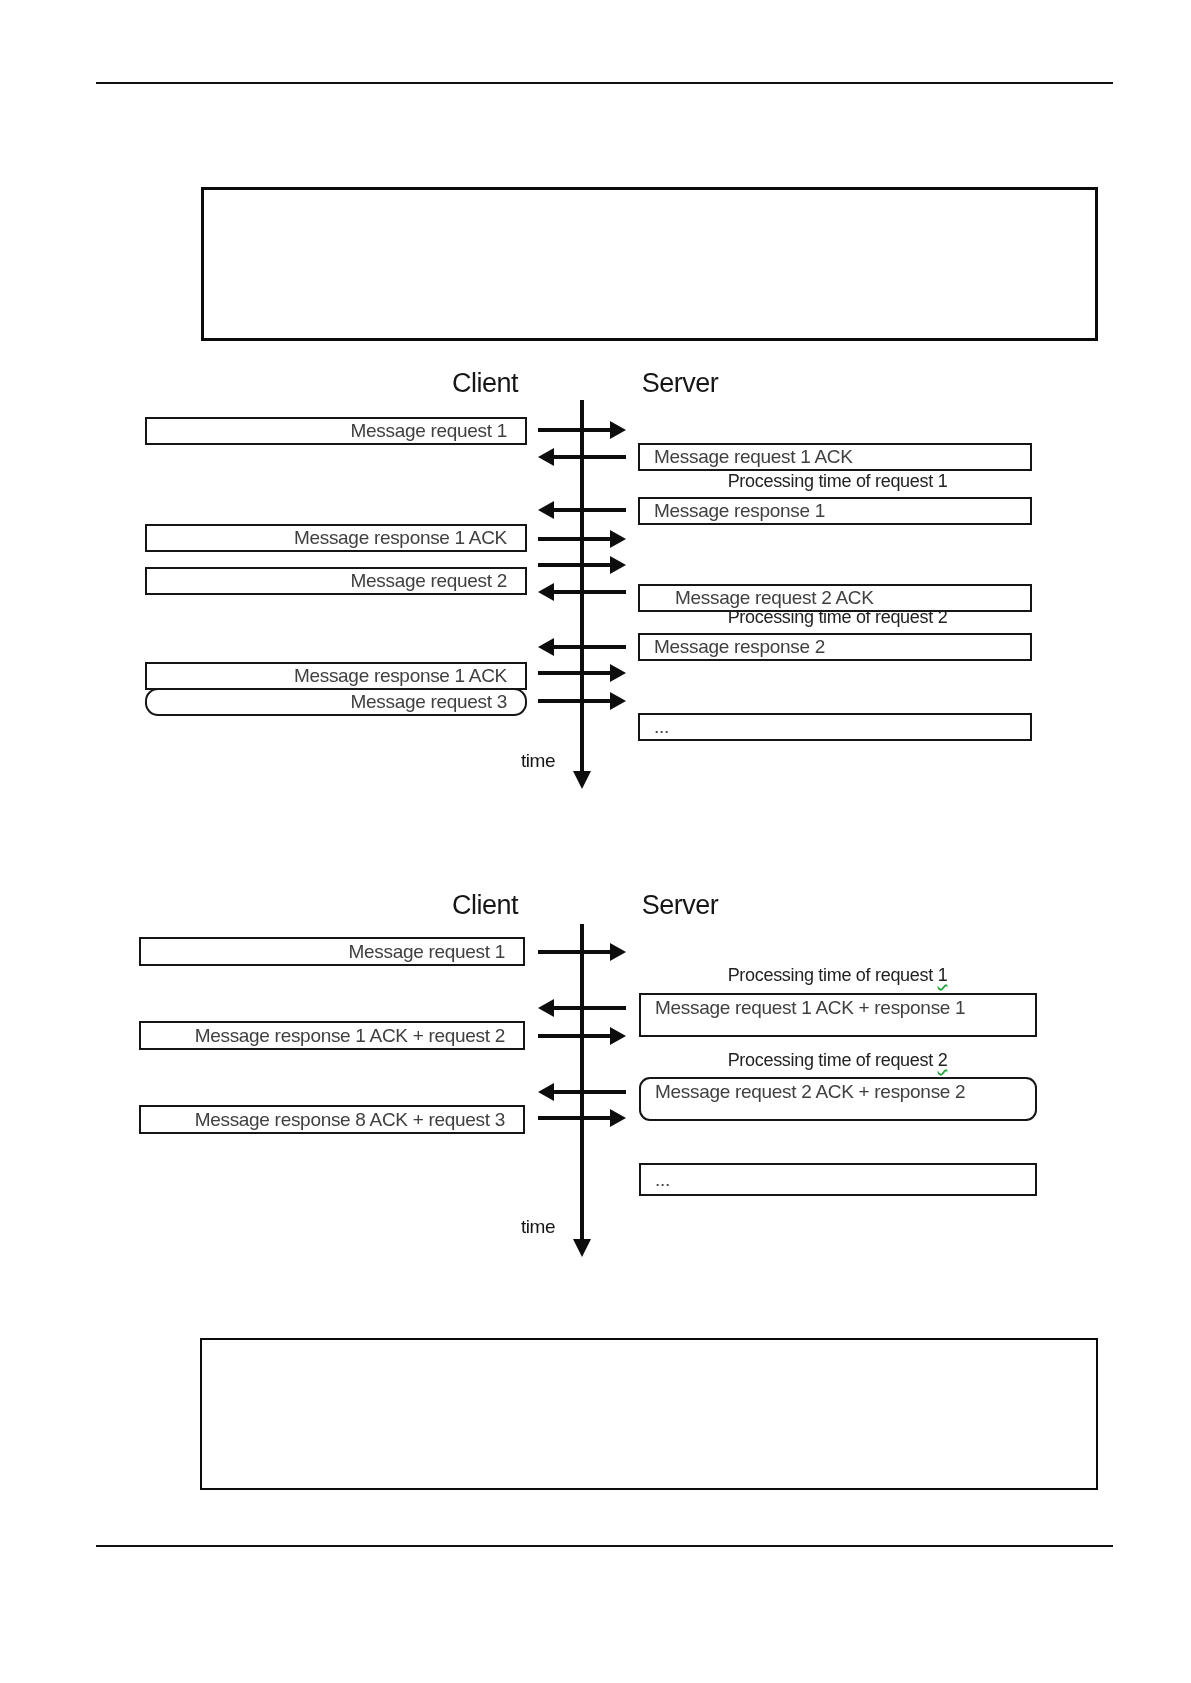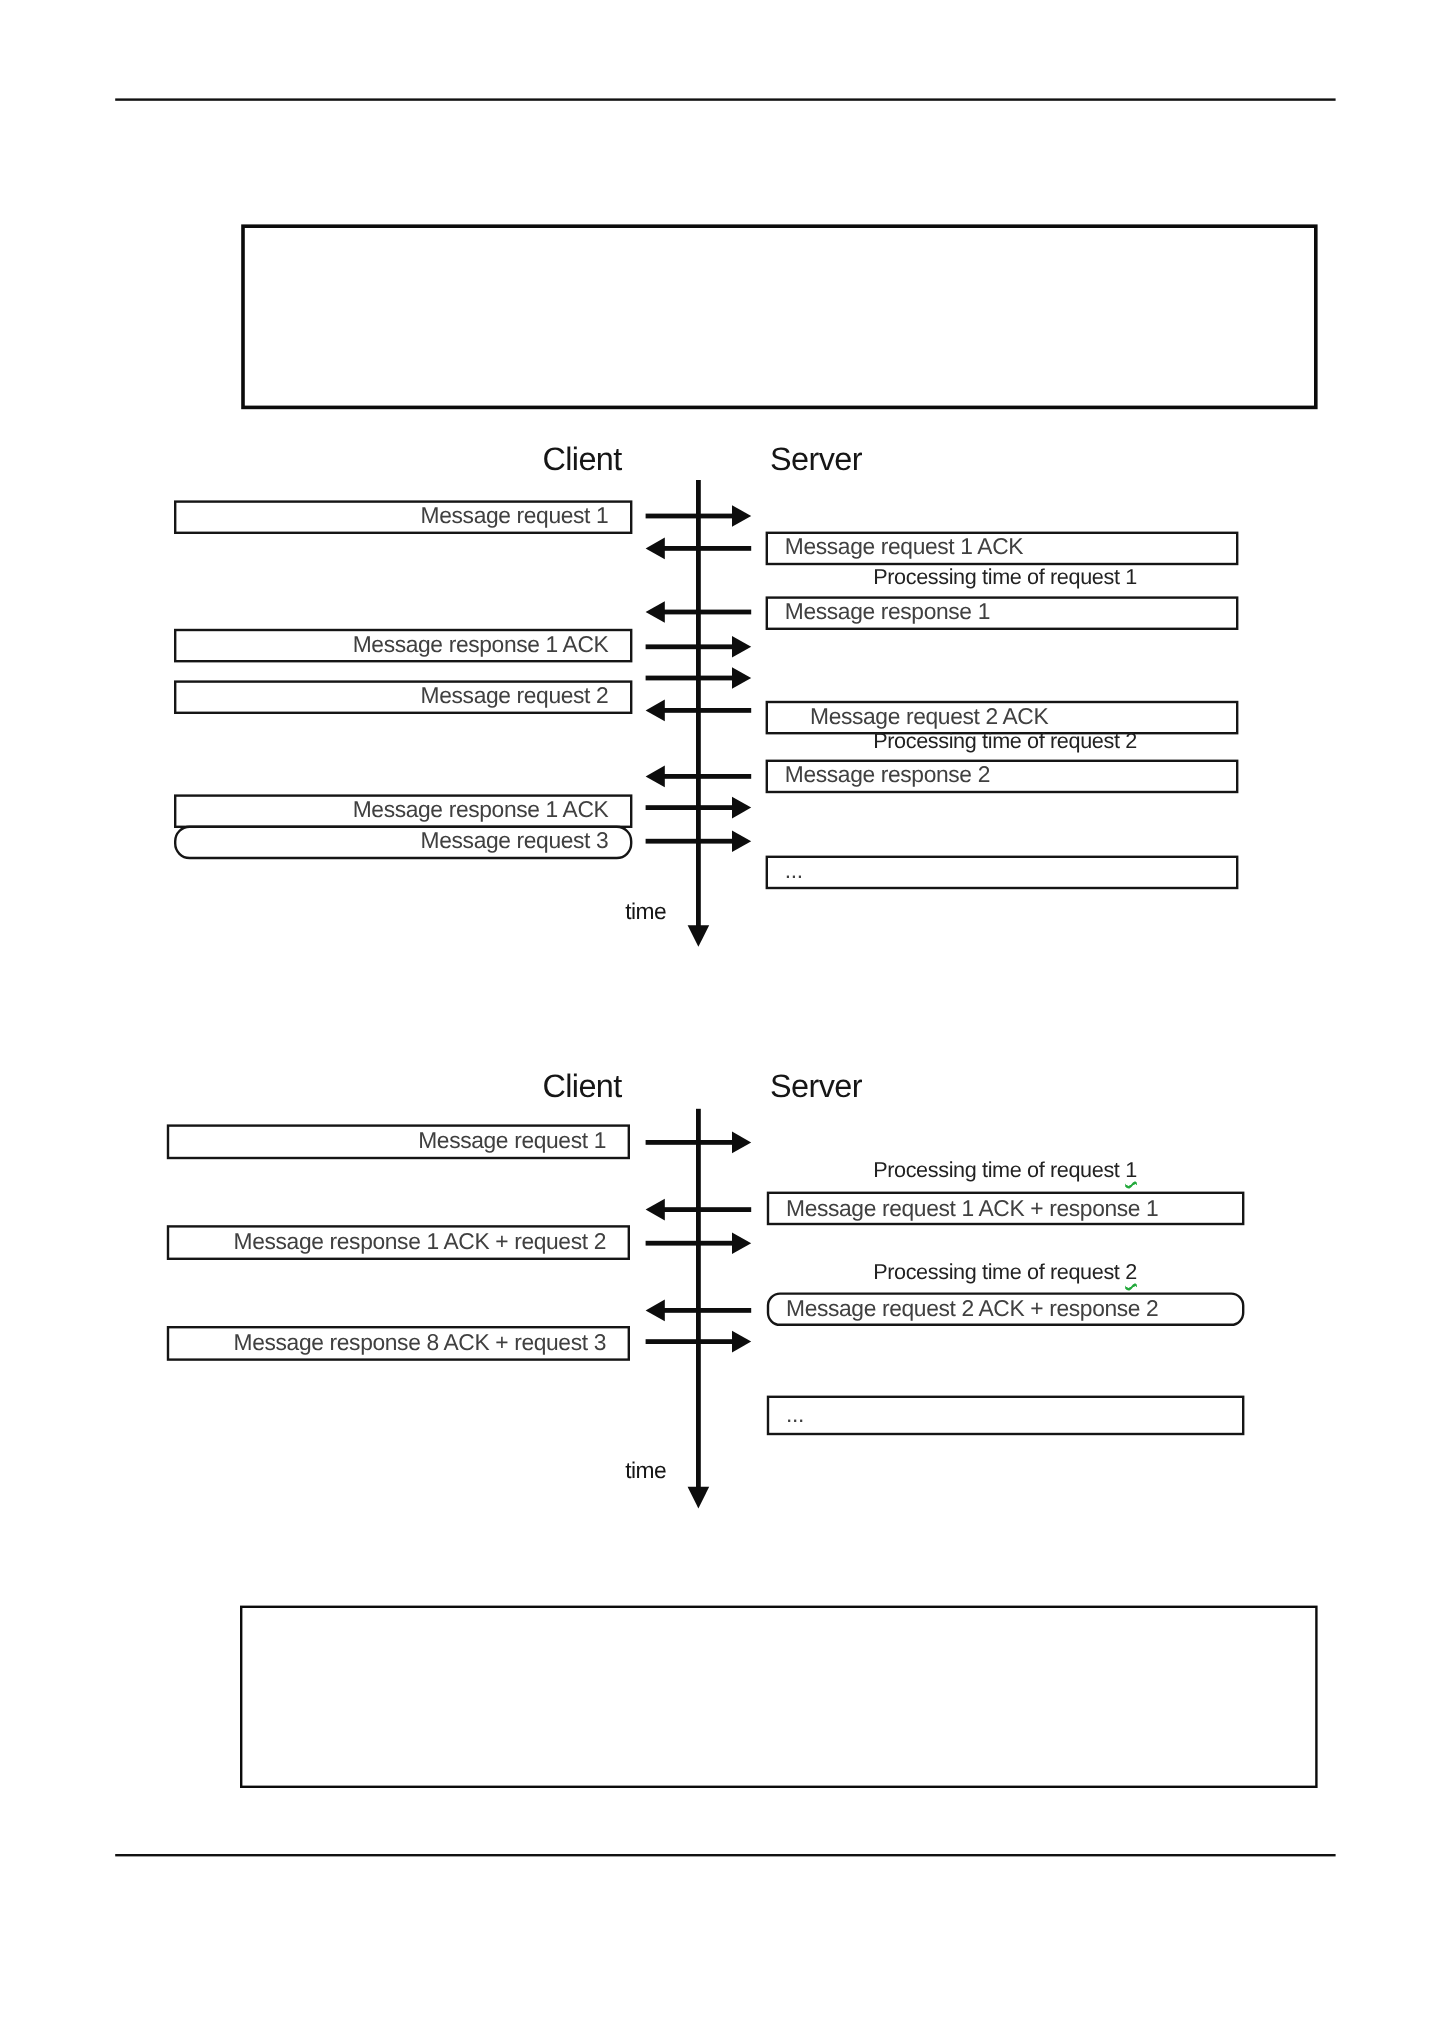--- a/index.html
+++ b/index.html
@@ -11,21 +11,21 @@
   .empty-box{position:absolute;background:#fff;border:3px solid #0b0b0b;box-sizing:border-box;}
   .empty-box.thin{border-width:2px;}
   .hdr{position:absolute;width:140px;text-align:center;font-size:27px;letter-spacing:-0.5px;color:#161616;white-space:nowrap;}
   .msg{
     position:absolute;background:#fff;border:2px solid #151515;box-sizing:border-box;
     font-size:19px;letter-spacing:-0.3px;color:#404040;white-space:nowrap;overflow:hidden;
   }
   .client-box{left:145px;width:382px;height:28px;line-height:24px;text-align:right;padding-right:18px;}
   .server-box{left:638px;width:394px;height:28px;line-height:24px;text-align:left;padding-left:14px;}
   .d2 .client-box{left:139px;width:386px;height:29px;line-height:25px;}
-  .d2 .server-box{left:639px;width:398px;height:28px;line-height:26px;}
+  .d2 .server-box{left:639px;width:398px;height:44px;line-height:26px;}
   .ptime{position:absolute;left:640px;width:395px;text-align:center;font-size:18px;letter-spacing:-0.3px;color:#222;white-space:nowrap;}
   .squig{text-decoration:underline;text-decoration-style:wavy;text-decoration-color:#23a93c;text-decoration-thickness:2px;text-underline-offset:3px;}
   .timeline{position:absolute;left:580px;width:4px;background:#0d0d0d;}
   .timeline::after{
     content:"";position:absolute;left:-7px;bottom:-17px;
     border-left:9px solid transparent;border-right:9px solid transparent;border-top:18px solid #0d0d0d;
   }
   .arr{position:absolute;height:4px;background:#0d0d0d;width:73px;}
   .arr.right{left:538px;}
   .arr.right::after{

